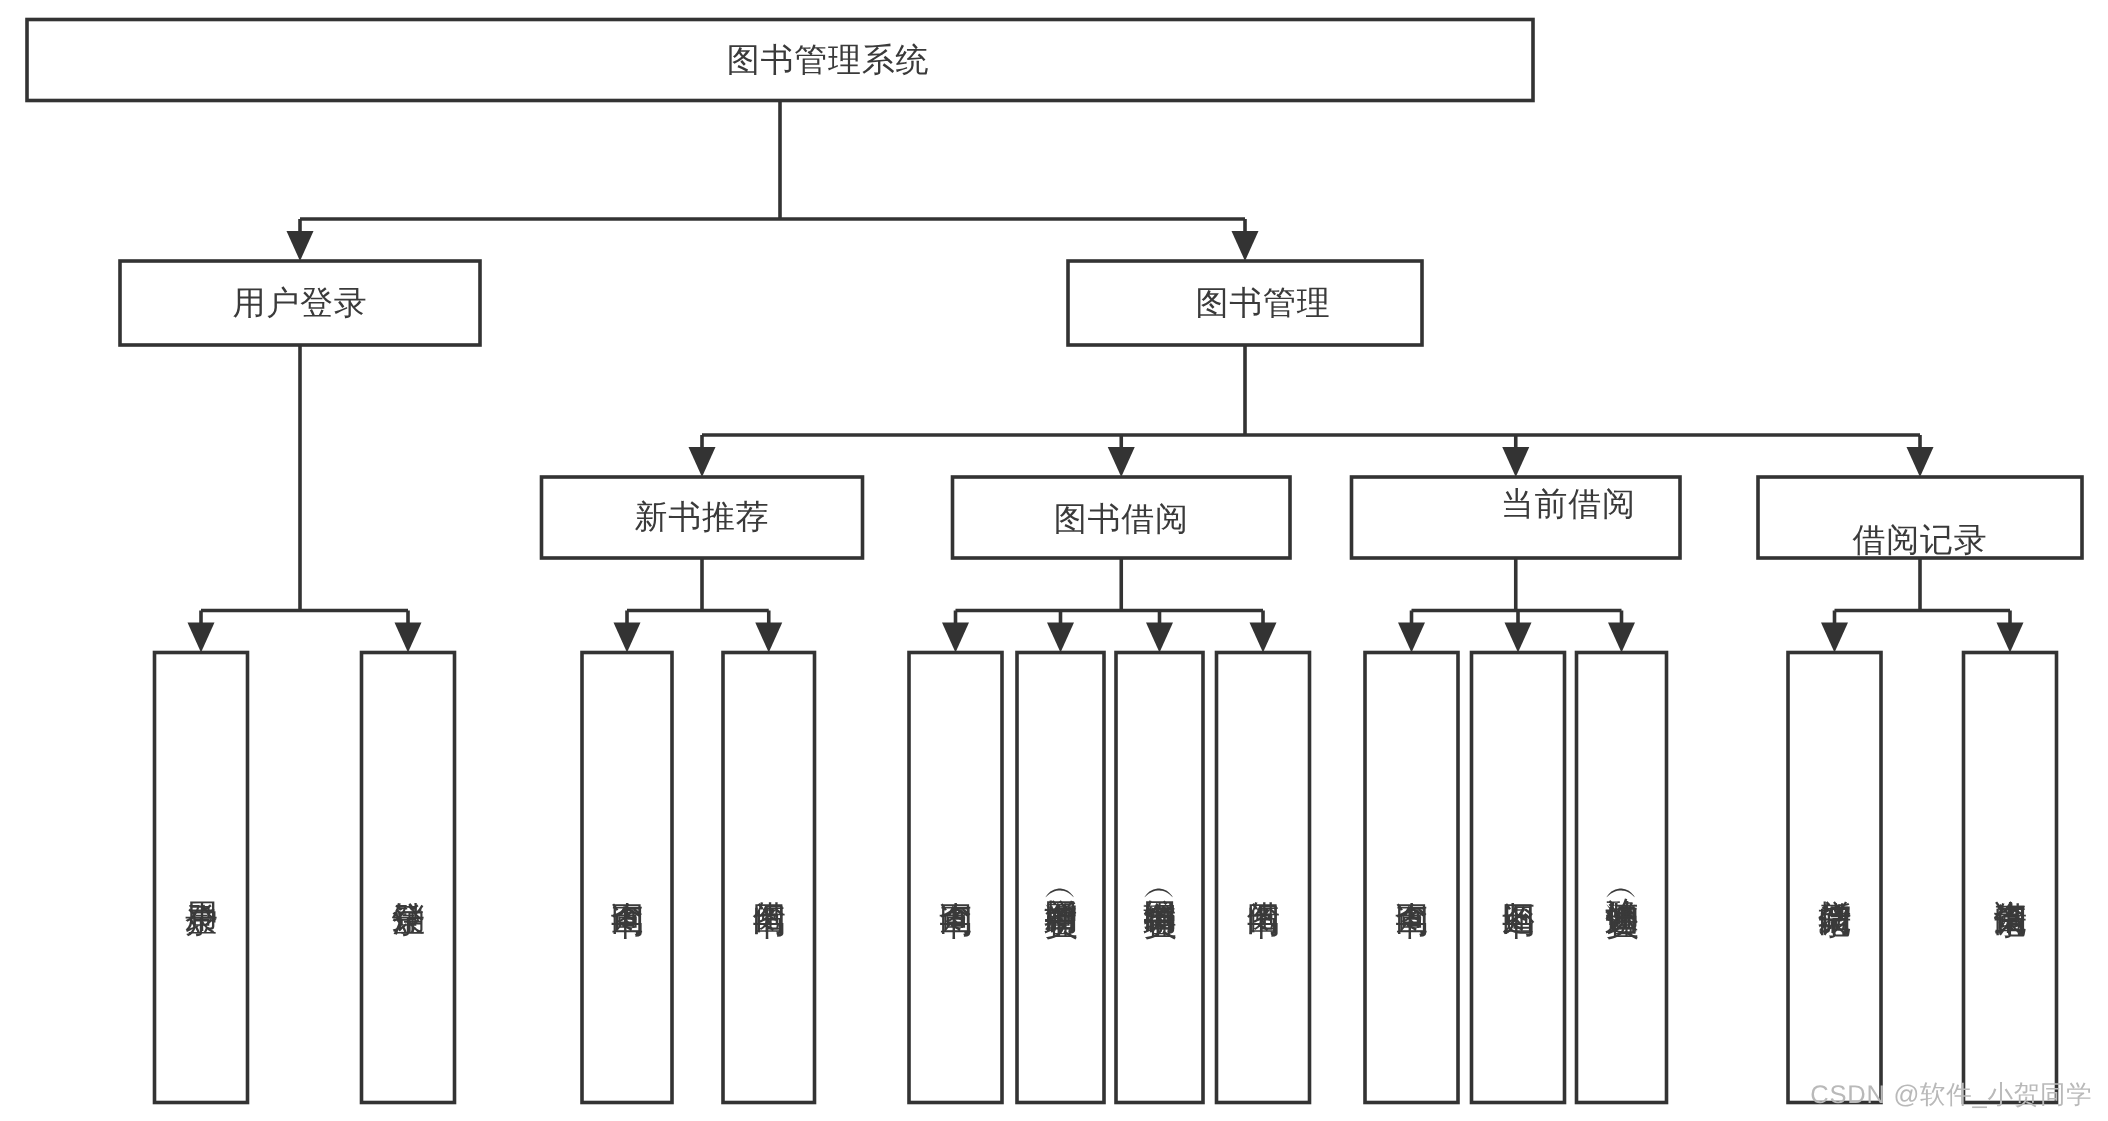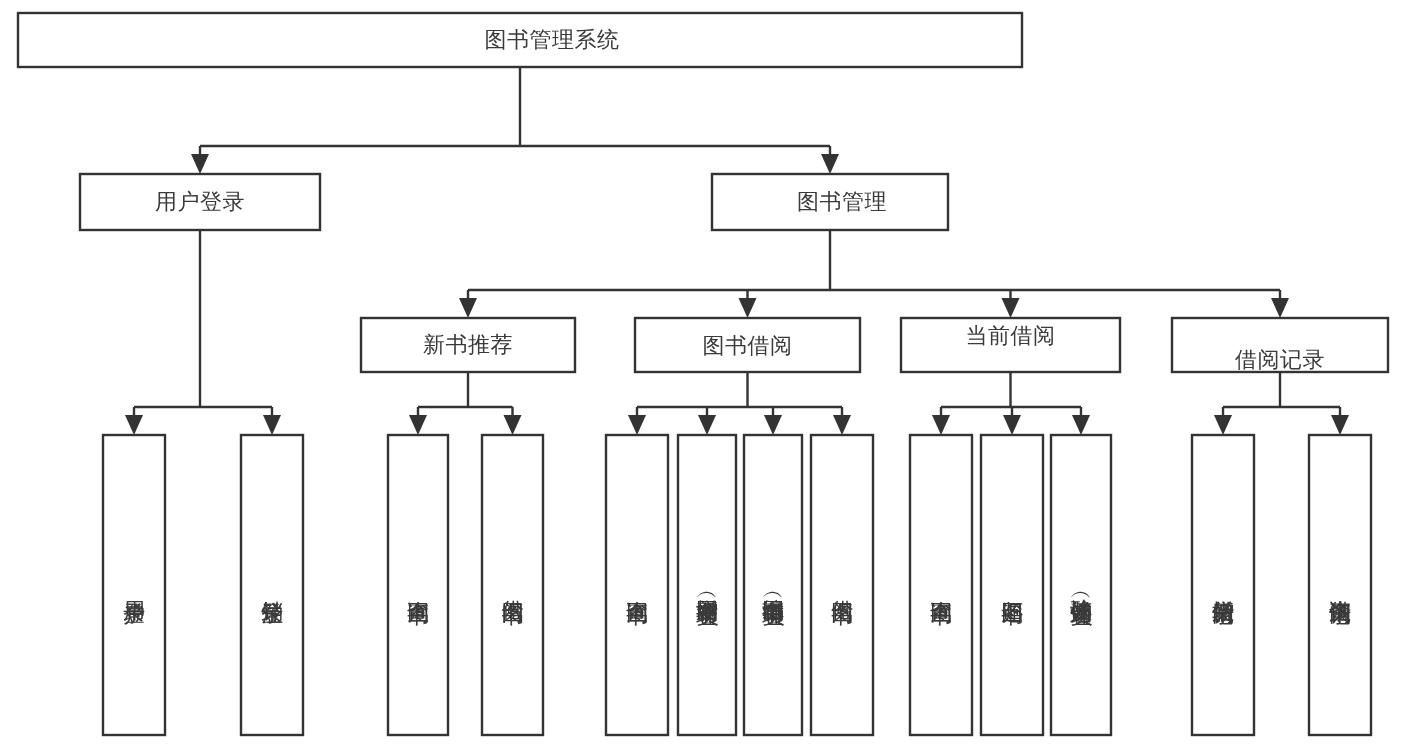--- a/index.html
+++ b/index.html
@@ -156,31 +156,32 @@
         <rect class="node-box" x="1309" y="435" width="62" height="300"></rect>
       </g>
   </svg>
 
   <div id="label-layer">
       <div class="node-label horizontal" style="left: 18px; top: 13px; width: 1004px; height: 54px; margin-left: 32px;">图书管理系统</div>
       <div class="node-label horizontal" style="left: 80px; top: 174px; width: 240px; height: 56px;">用户登录</div>
       <div class="node-label horizontal" style="left: 700px; top: 174px; width: 284px; height: 56px;">图书管理</div>
       <div class="node-label horizontal" style="left: 361px; top: 318px; width: 214px; height: 54px;">新书推荐</div>
       <div class="node-label horizontal" style="left: 635px; top: 318px; width: 225px; height: 56px;">图书借阅</div>
-      <div class="node-label horizontal" style="left: 901px; top: 318px; width: 219px; height: 36px;">当前借阅</div>
+      <div class="node-label horizontal" style="left: 936px; top: 318px; width: 219px; height: 36px;">当前借阅</div>
       <div class="node-label horizontal" style="left: 1172px; top: 318px; width: 216px; height: 54px; margin-top: 15px;">借阅记录</div>
       <div class="node-label vertical" style="left: 103px; top: 435px; width: 62px; height: 300px;">用户登录</div>
       <div class="node-label vertical" style="left: 241px; top: 435px; width: 62px; height: 300px;">注销登录</div>
       <div class="node-label vertical" style="left: 388px; top: 435px; width: 60px; height: 300px;">查询图书</div>
       <div class="node-label vertical" style="left: 482px; top: 435px; width: 61px; height: 300px;">借阅图书</div>
       <div class="node-label vertical" style="left: 606px; top: 435px; width: 62px; height: 300px;">查询图书</div>
       <div class="node-label vertical" style="left: 678px; top: 435px; width: 58px; height: 300px;">新增图书（管理员）</div>
       <div class="node-label vertical" style="left: 744px; top: 435px; width: 58px; height: 300px;">编辑图书（管理员）</div>
       <div class="node-label vertical" style="left: 811px; top: 435px; width: 62px; height: 300px;">借阅图书</div>
       <div class="node-label vertical" style="left: 910px; top: 435px; width: 62px; height: 300px;">查询图书</div>
       <div class="node-label vertical" style="left: 981px; top: 435px; width: 62px; height: 300px;">归还图书</div>
       <div class="node-label vertical" style="left: 1051px; top: 435px; width: 60px; height: 300px;">确认归还（管理员）</div>
       <div class="node-label vertical" style="left: 1192px; top: 435px; width: 62px; height: 300px;">新增借阅记录</div>
       <div class="node-label vertical" style="left: 1309px; top: 435px; width: 62px; height: 300px;">查询借阅记录</div>
     </div>
 
+  <div class="watermark">CSDN @软件_小贺同学</div>
 
 </div>
 
 </body></html>

